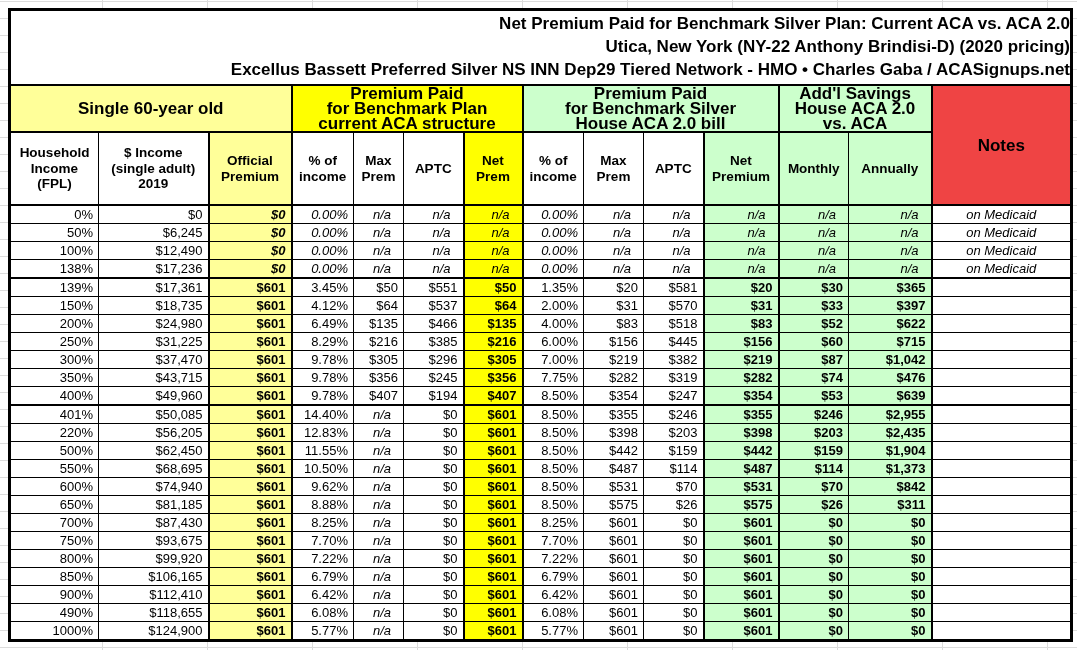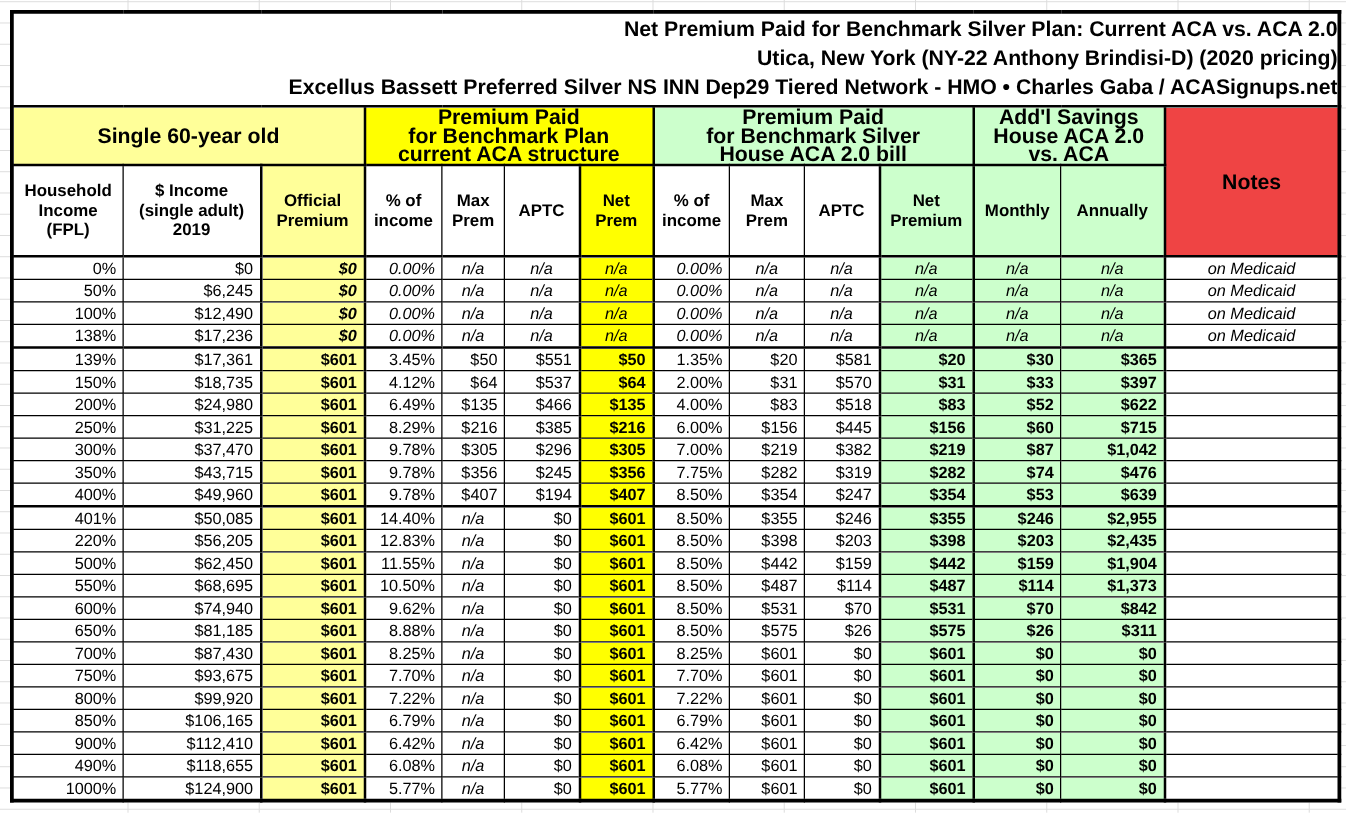--- a/index.html
+++ b/index.html
@@ -70,21 +70,21 @@
     text-align: right; padding-right: 5px; vertical-align: middle;
     background: #fff;
   }
   td.c-off  { background: var(--pale-yellow, #FFFF99); font-weight: bold; border-left: 2px solid #000; border-right: 2px solid #000; }
   td.c-neta { background: var(--bright-yellow, #FFFF00); font-weight: bold; border-left: 2px solid #000; border-right: 2px solid #000; }
   td.c-netb { background: var(--light-green, #CCFFCC); font-weight: bold; border-left: 2px solid #000; border-right: 2px solid #000; }
   td.c-mon, td.c-ann { background: var(--light-green, #CCFFCC); font-weight: bold; }
   td.c-ann  { border-right: 2px solid #000; }
   td.c-notes { text-align: center; padding-right: 0; }
 
-  td.na { font-style: italic; font-weight: normal !important; text-align: center; padding-right: 0; }
+  td.na { font-style: italic; font-weight: normal !important; text-align: right; padding-right: 12px; }
 
   tr.medicaid td { font-style: italic; }
   tr.medicaid td.c-fpl, tr.medicaid td.c-inc { font-style: normal; }
   tr.medicaid td.c-neta, tr.medicaid td.c-netb,
   tr.medicaid td.c-mon, tr.medicaid td.c-ann { font-weight: normal; }
 
   tr.group-end td { border-bottom: 2px solid #000; }
 </style>
 </head>
 <body>

